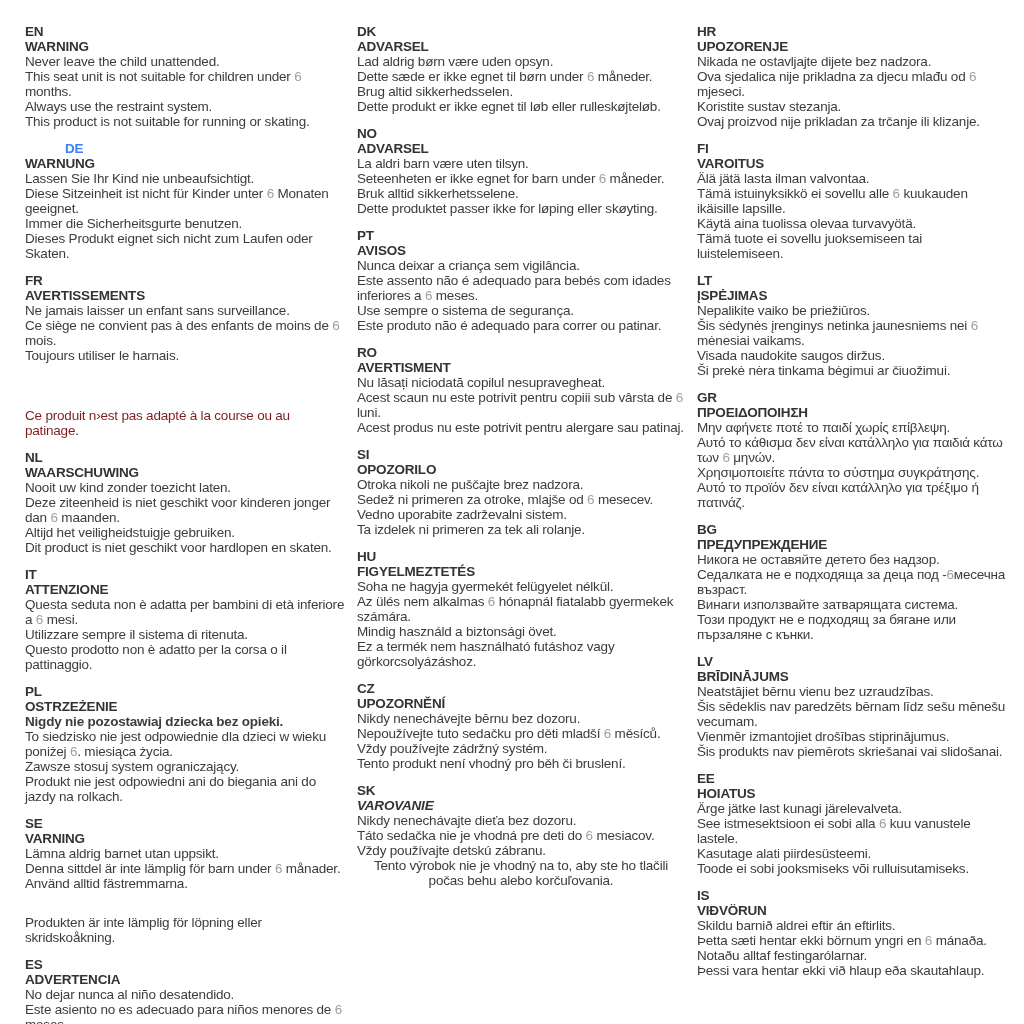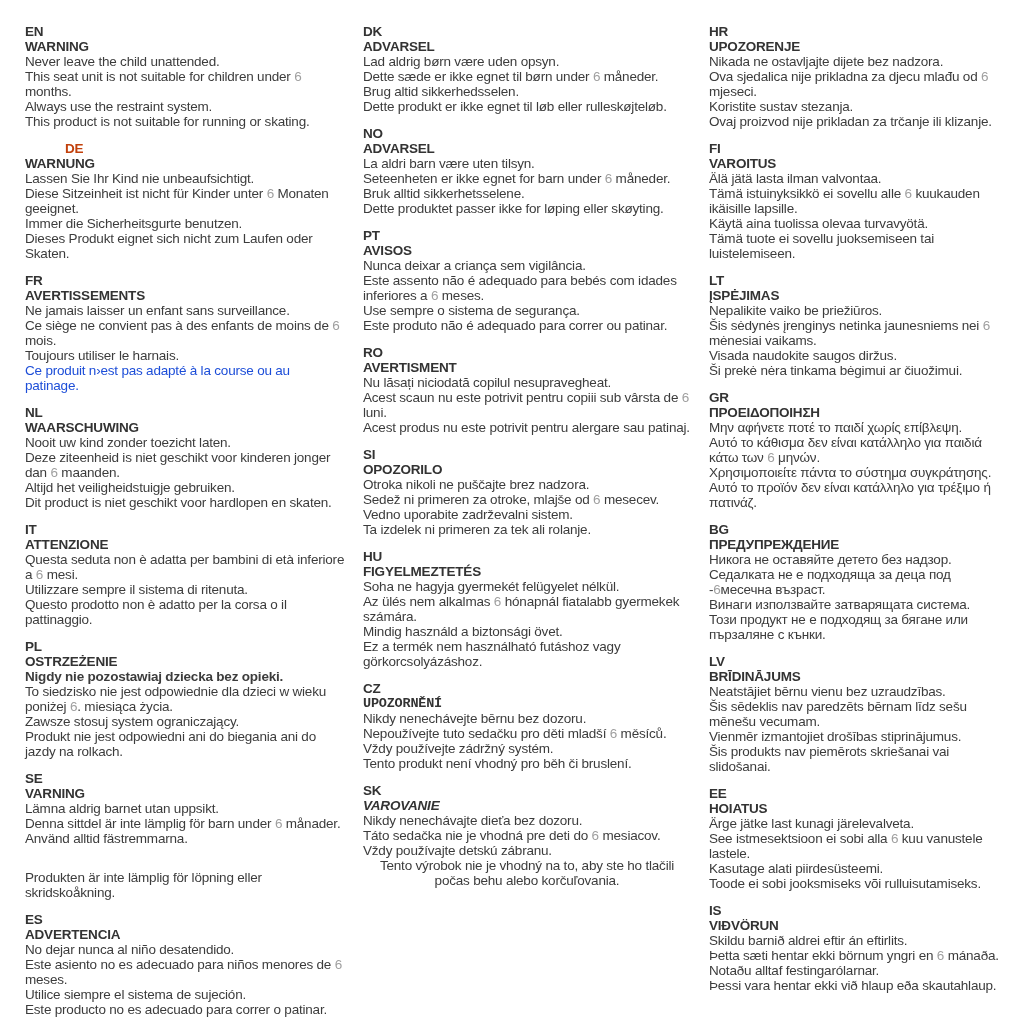--- a/index.html
+++ b/index.html
@@ -14,21 +14,21 @@
     font-family: "Liberation Sans", sans-serif;
     color: #3c3c3c;
   }
   .page {
     box-sizing: border-box;
     width: 1024px;
     height: 787px;
     padding: 24px 6px 0 25px;
     display: grid;
     grid-template-columns: 332px 340px 1fr;
-    column-gap: 6px;
+    column-gap: 0;
   }
   .column {
     box-sizing: border-box;
     padding-right: 12px;
   }
   .lang-section {
     margin-bottom: 12px;
   }
   .lang-code, .warning-title {
     font-size: 13.5px;
@@ -56,34 +56,34 @@
   <div class="column">
       <section class="lang-section">
         <h2 class="lang-code" style="color: rgb(51, 51, 51);">EN</h2>
         <h3 class="warning-title" style="color: rgb(51, 51, 51);">WARNING</h3>
         <p class="warning-line" style="color: rgb(60, 60, 60);">Never leave the child unattended.</p>
         <p class="warning-line" style="color: rgb(60, 60, 60);">This seat unit is not suitable for children under <span class="num" style="color: rgb(159, 159, 159);">6</span> months.</p>
         <p class="warning-line" style="color: rgb(60, 60, 60);">Always use the restraint system.</p>
         <p class="warning-line" style="color: rgb(60, 60, 60);">This product is not suitable for running or skating.</p>
       </section>
       <section class="lang-section">
-        <h2 class="lang-code" style="color: #c2410c; padding-left: 40px;">DE</h2>
+        <h2 class="lang-code" style="color: #3b82f6; padding-left: 40px;">DE</h2>
         <h3 class="warning-title" style="color: rgb(51, 51, 51);">WARNUNG</h3>
         <p class="warning-line" style="color: rgb(60, 60, 60);">Lassen Sie Ihr Kind nie unbeaufsichtigt.</p>
         <p class="warning-line" style="color: rgb(60, 60, 60);">Diese Sitzeinheit ist nicht für Kinder unter <span class="num" style="color: rgb(159, 159, 159);">6</span> Monaten geeignet.</p>
         <p class="warning-line" style="color: rgb(60, 60, 60);">Immer die Sicherheitsgurte benutzen.</p>
         <p class="warning-line" style="color: rgb(60, 60, 60);">Dieses Produkt eignet sich nicht zum Laufen oder Skaten.</p>
       </section>
       <section class="lang-section">
         <h2 class="lang-code" style="color: rgb(51, 51, 51);">FR</h2>
         <h3 class="warning-title" style="color: rgb(51, 51, 51);">AVERTISSEMENTS</h3>
         <p class="warning-line" style="color: rgb(60, 60, 60);">Ne jamais laisser un enfant sans surveillance.</p>
         <p class="warning-line" style="color: rgb(60, 60, 60);">Ce siège ne convient pas à des enfants de moins de <span class="num" style="color: rgb(159, 159, 159);">6</span> mois.</p>
         <p class="warning-line" style="color: rgb(60, 60, 60);">Toujours utiliser le harnais.</p>
-        <p class="warning-line" style="color: #1d4ed8;">Ce produit n›est pas adapté à la course ou au patinage.</p>
+        <p class="warning-line" style="color: #7f1d1d; margin-top: 45px;">Ce produit n›est pas adapté à la course ou au patinage.</p>
       </section>
       <section class="lang-section">
         <h2 class="lang-code" style="color: rgb(51, 51, 51);">NL</h2>
         <h3 class="warning-title" style="color: rgb(51, 51, 51);">WAARSCHUWING</h3>
         <p class="warning-line" style="color: rgb(60, 60, 60);">Nooit uw kind zonder toezicht laten.</p>
         <p class="warning-line" style="color: rgb(60, 60, 60);">Deze ziteenheid is niet geschikt voor kinderen jonger dan <span class="num" style="color: rgb(159, 159, 159);">6</span> maanden.</p>
         <p class="warning-line" style="color: rgb(60, 60, 60);">Altijd het veiligheidstuigje gebruiken.</p>
         <p class="warning-line" style="color: rgb(60, 60, 60);">Dit product is niet geschikt voor hardlopen en skaten.</p>
       </section>
       <section class="lang-section">
@@ -161,21 +161,21 @@
       <section class="lang-section">
         <h2 class="lang-code" style="color: rgb(51, 51, 51);">HU</h2>
         <h3 class="warning-title" style="color: rgb(51, 51, 51);">FIGYELMEZTETÉS</h3>
         <p class="warning-line" style="color: rgb(60, 60, 60);">Soha ne hagyja gyermekét felügyelet nélkül.</p>
         <p class="warning-line" style="color: rgb(60, 60, 60);">Az ülés nem alkalmas <span class="num" style="color: rgb(159, 159, 159);">6</span> hónapnál fiatalabb gyermekek számára.</p>
         <p class="warning-line" style="color: rgb(60, 60, 60);">Mindig használd a biztonsági övet.</p>
         <p class="warning-line" style="color: rgb(60, 60, 60);">Ez a termék nem használható futáshoz vagy görkorcsolyázáshoz.</p>
       </section>
       <section class="lang-section">
         <h2 class="lang-code" style="color: rgb(51, 51, 51);">CZ</h2>
-        <h3 class="warning-title" style="color: rgb(51, 51, 51); font-family: Liberation Mono, monospace;">UPOZORNĚNÍ</h3>
+        <h3 class="warning-title" style="color: rgb(51, 51, 51);">UPOZORNĚNÍ</h3>
         <p class="warning-line" style="color: rgb(60, 60, 60);">Nikdy nenechávejte bērnu bez dozoru.</p>
         <p class="warning-line" style="color: rgb(60, 60, 60);">Nepoužívejte tuto sedačku pro děti mladší <span class="num" style="color: rgb(159, 159, 159);">6</span> měsíců.</p>
         <p class="warning-line" style="color: rgb(60, 60, 60);">Vždy používejte zádržný systém.</p>
         <p class="warning-line" style="color: rgb(60, 60, 60);">Tento produkt není vhodný pro běh či bruslení.</p>
       </section>
       <section class="lang-section">
         <h2 class="lang-code" style="color: rgb(51, 51, 51);">SK</h2>
         <h3 class="warning-title" style="color: rgb(51, 51, 51); font-style: italic;">VAROVANIE</h3>
         <p class="warning-line" style="color: rgb(60, 60, 60);">Nikdy nenechávajte dieťa bez dozoru.</p>
         <p class="warning-line" style="color: rgb(60, 60, 60);">Táto sedačka nie je vhodná pre deti do <span class="num" style="color: rgb(159, 159, 159);">6</span> mesiacov.</p>

